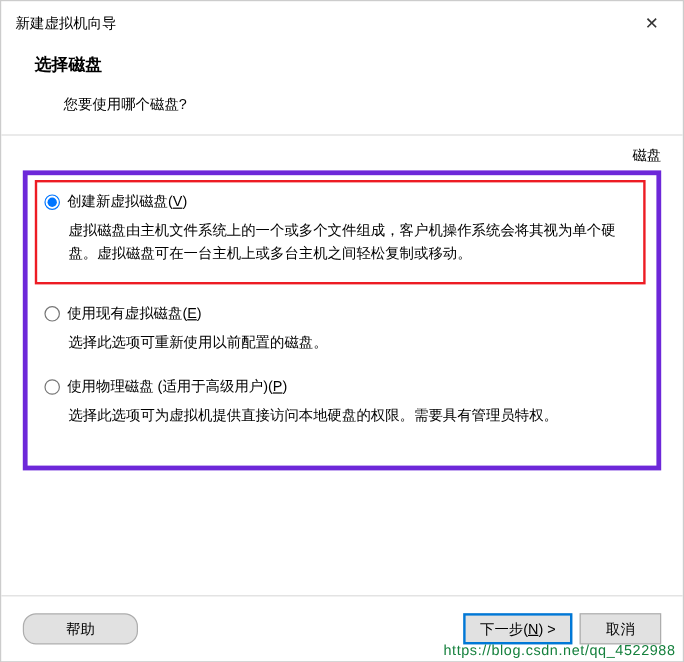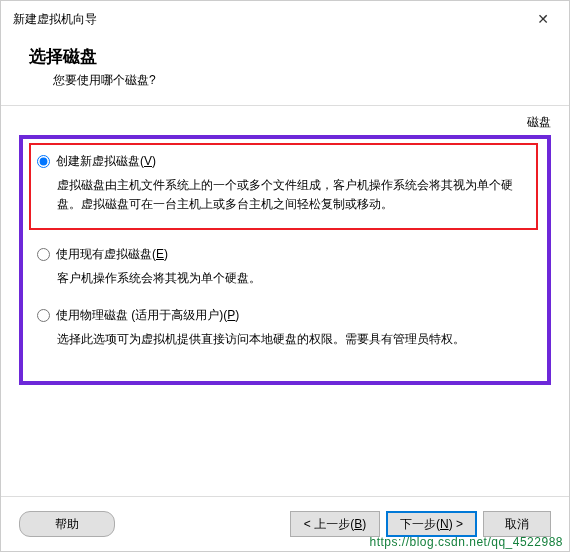--- a/index.html
+++ b/index.html
@@ -27,23 +27,23 @@
     .close-btn {
       font-size: 14px;
       padding: 0 8px;
       cursor: pointer;
       color: #333;
     }
     .header-section {
       padding: 8px 28px 16px 28px;
     }
     .header-title {
-      font-size: 17px;
+      font-size: 14px;
       font-weight: bold;
-      margin-bottom: 4px;
+      margin-bottom: 16px;
     }
     .header-subtitle {
       font-size: 12px;
       margin-left: 24px;
     }
     .separator {
       border: none;
       border-top: 1px solid #ddd;
       margin: 0;
     }
@@ -168,37 +168,36 @@
         </div>
         <div class="radio-desc">虚拟磁盘由主机文件系统上的一个或多个文件组成，客户机操作系统会将其视为单个硬盘。虚拟磁盘可在一台主机上或多台主机之间轻松复制或移动。</div>
       </div>
     </div>
 
     <div class="radio-group" style="margin-top:16px;">
       <div class="radio-row">
         <input type="radio" class="radio-input" name="disk" style="">
         <label class="radio-label"><span>使用现有虚拟磁盘(</span><span class="underline-key">E</span><span>)</span></label>
       </div>
-      <div class="radio-desc">客户机操作系统会将其视为单个硬盘。</div>
+      <div class="radio-desc">选择此选项可重新使用以前配置的磁盘。</div>
     </div>
 
     <div class="radio-group">
       <div class="radio-row">
         <input type="radio" class="radio-input" name="disk" style="">
         <label class="radio-label"><span>使用物理磁盘 (适用于高级用户)(</span><span class="underline-key">P</span><span>)</span></label>
       </div>
       <div class="radio-desc">选择此选项可为虚拟机提供直接访问本地硬盘的权限。需要具有管理员特权。</div>
     </div>
 
   </div>
 </div>
 
 <div class="btn-separator"></div>
 
 <div class="footer">
   <button class="btn btn-help">帮助</button>
   <div class="footer-spacer"></div>
-  <button class="btn"><span>&lt; 上一步(</span><span class="underline-key">B</span><span>)</span></button>
   <button class="btn btn-primary"><span>下一步(</span><span class="underline-key">N</span><span>) &gt;</span></button>
   <button class="btn btn-cancel">取消</button>
 </div>
 
 <div class="watermark">https://blog.csdn.net/qq_4522988</div>
 
 </body></html>

